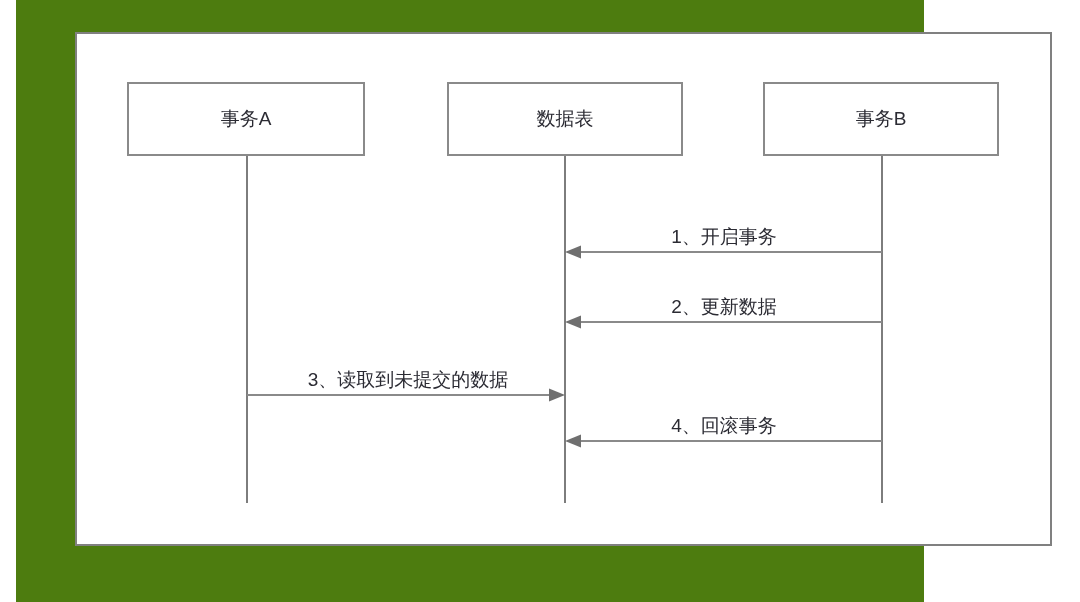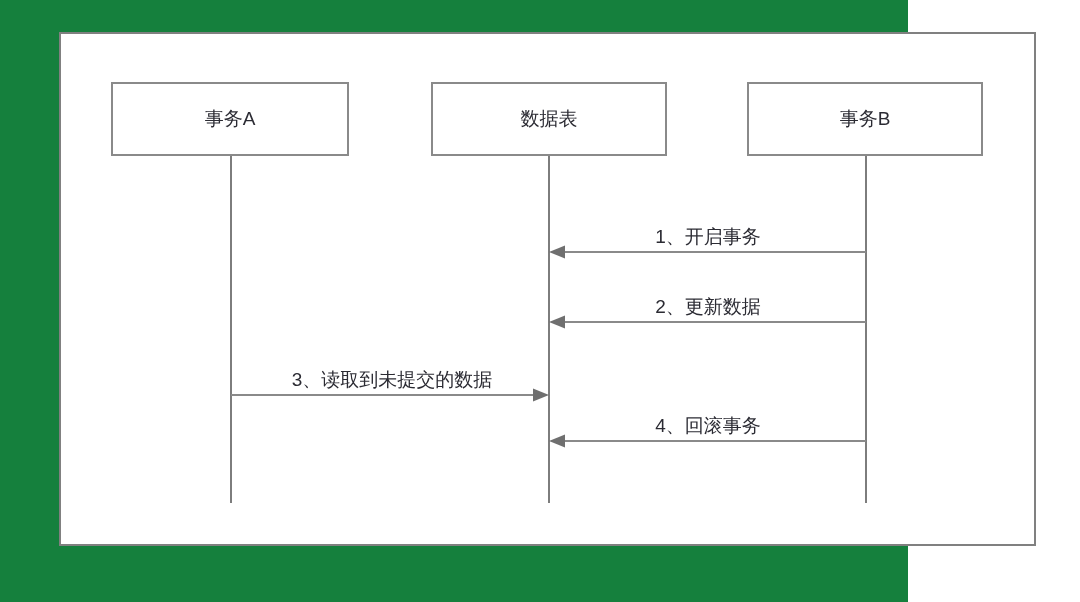--- a/index.html
+++ b/index.html
@@ -11,21 +11,22 @@
   body {
     width: 1080px;
     height: 602px;
     font-family: "Liberation Sans", "DejaVu Sans", sans-serif;
     overflow: hidden;
   }
   #diagram-root {
     position: relative;
     width: 908px;
     height: 602px;
-    background: #15803d;
+    background: #4d7c0f;
+    margin-left: 16px;
   }
   svg#sequence-diagram {
     display: block;
     width: 1080px;
     height: 602px;
   }
   .frame-rect {
     fill: #ffffff;
     stroke: #808080;
     stroke-width: 2;

